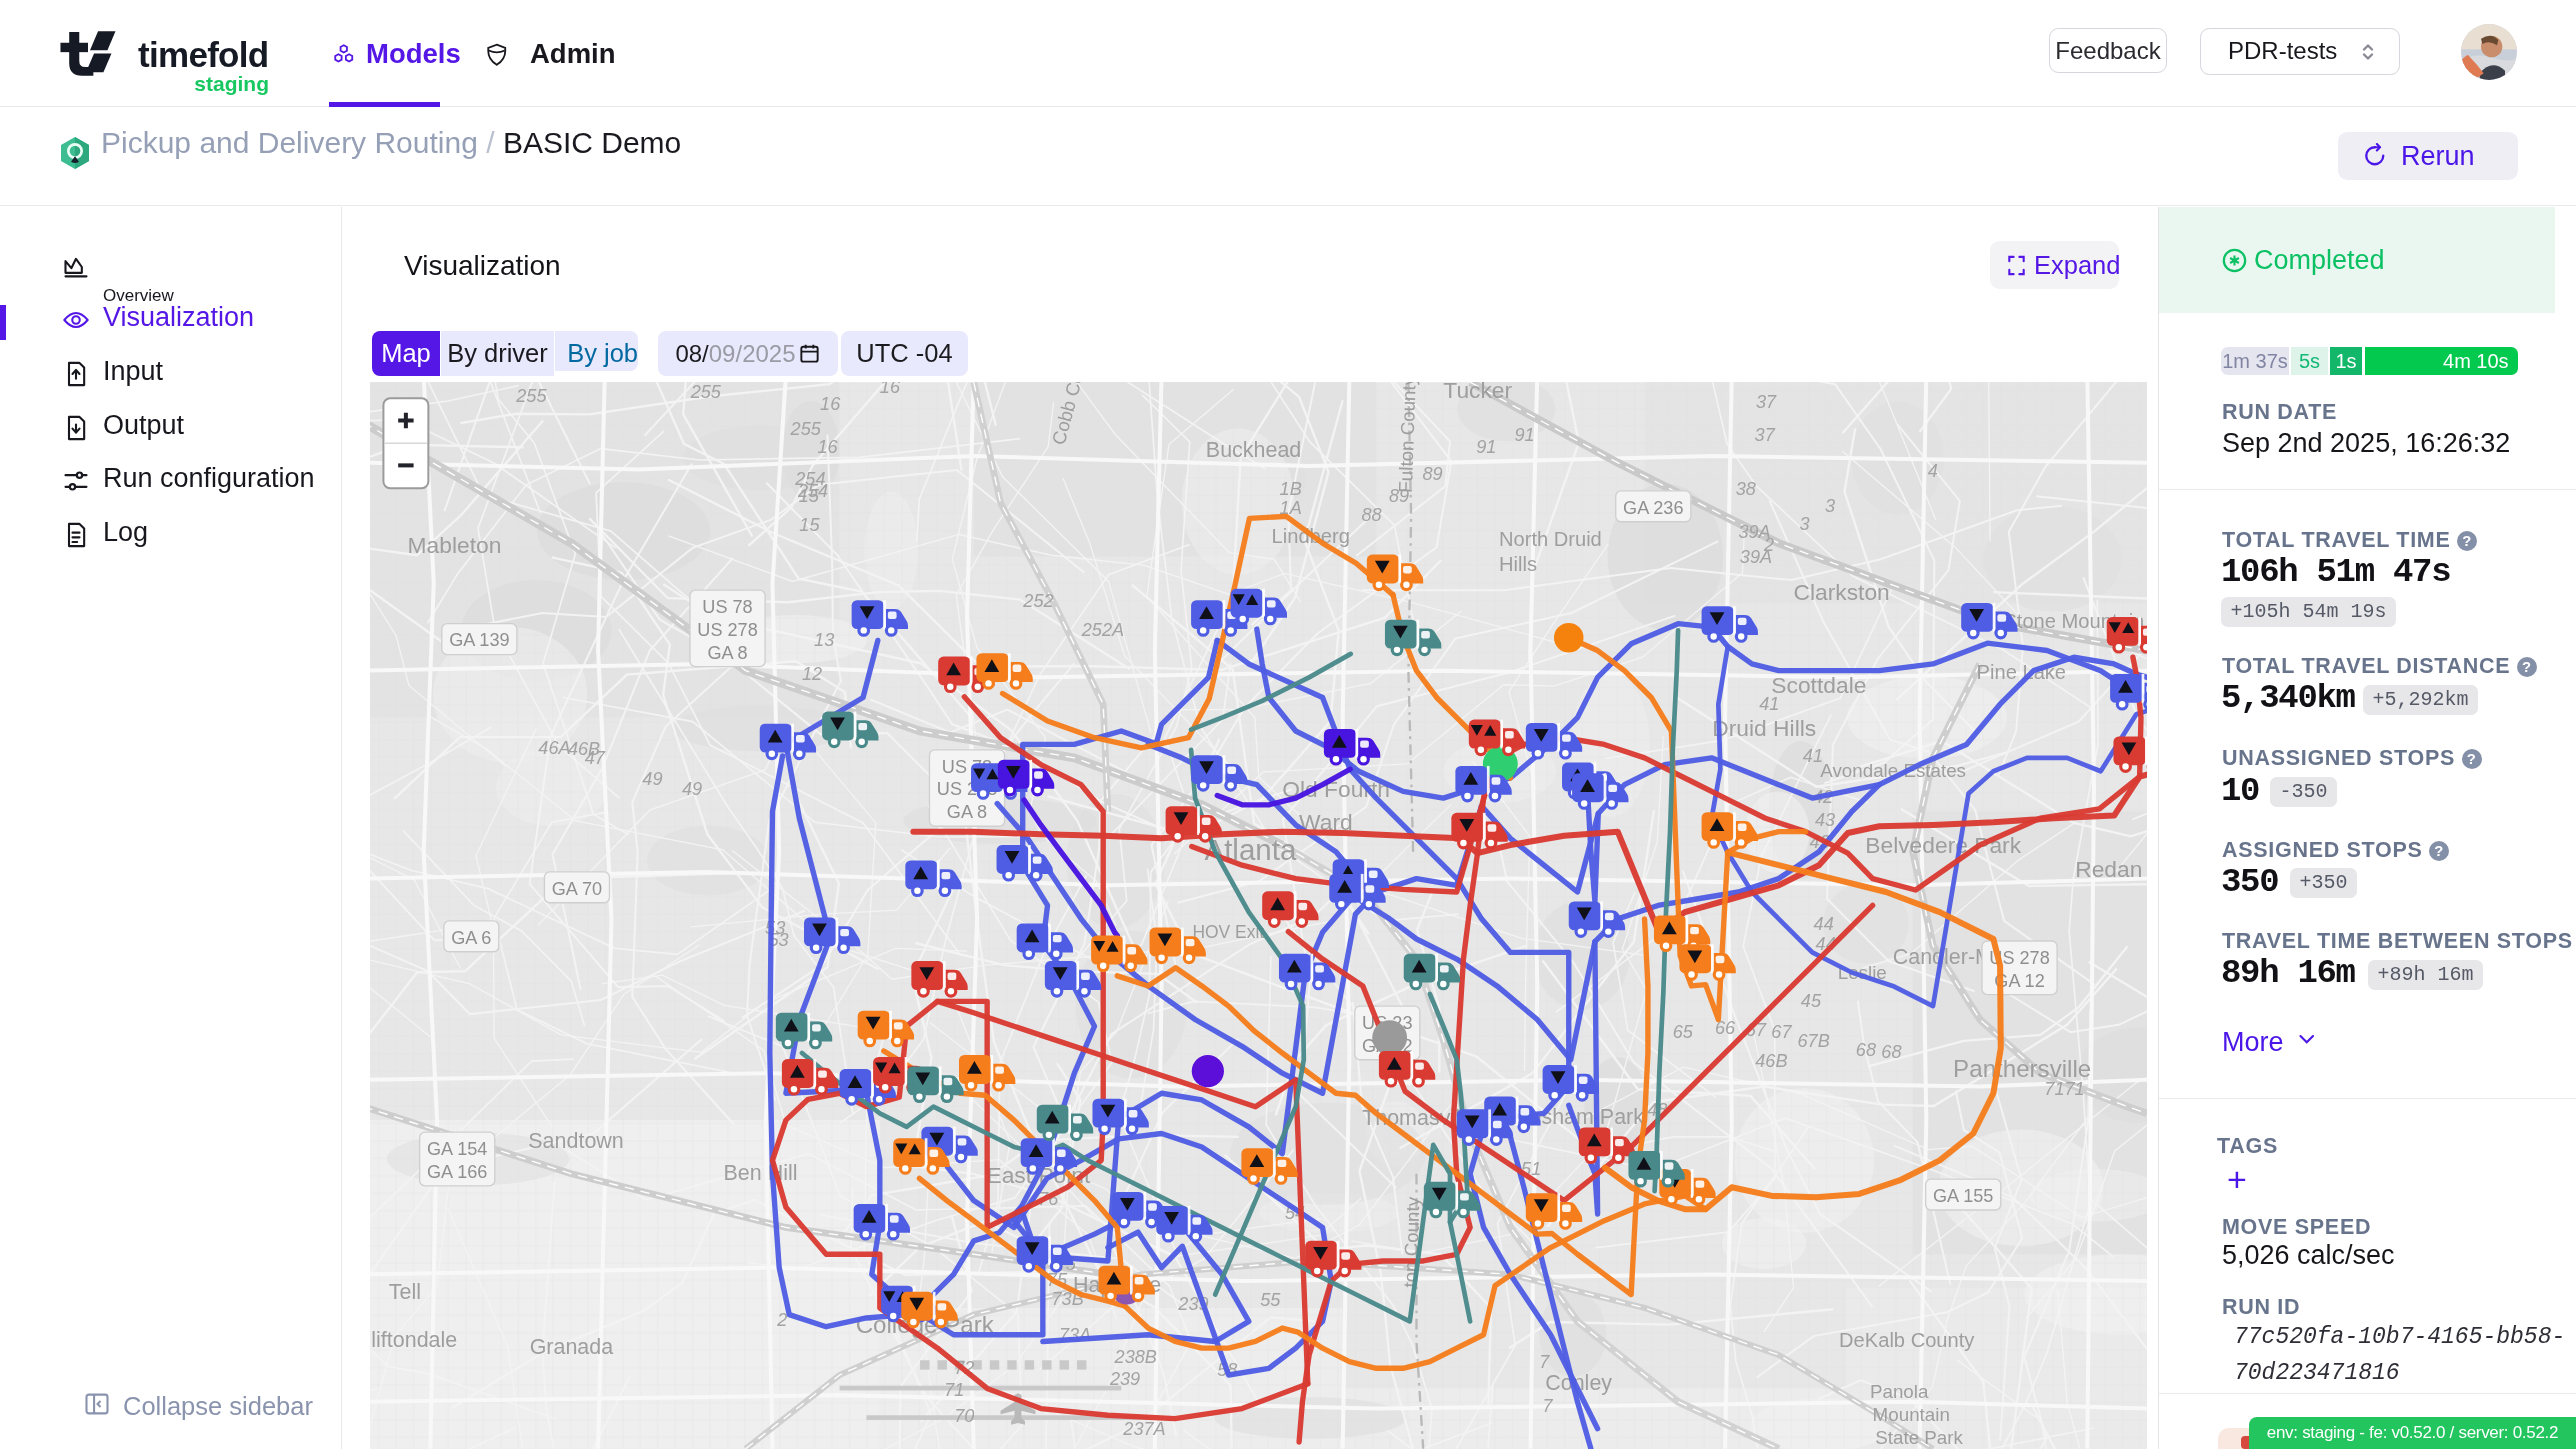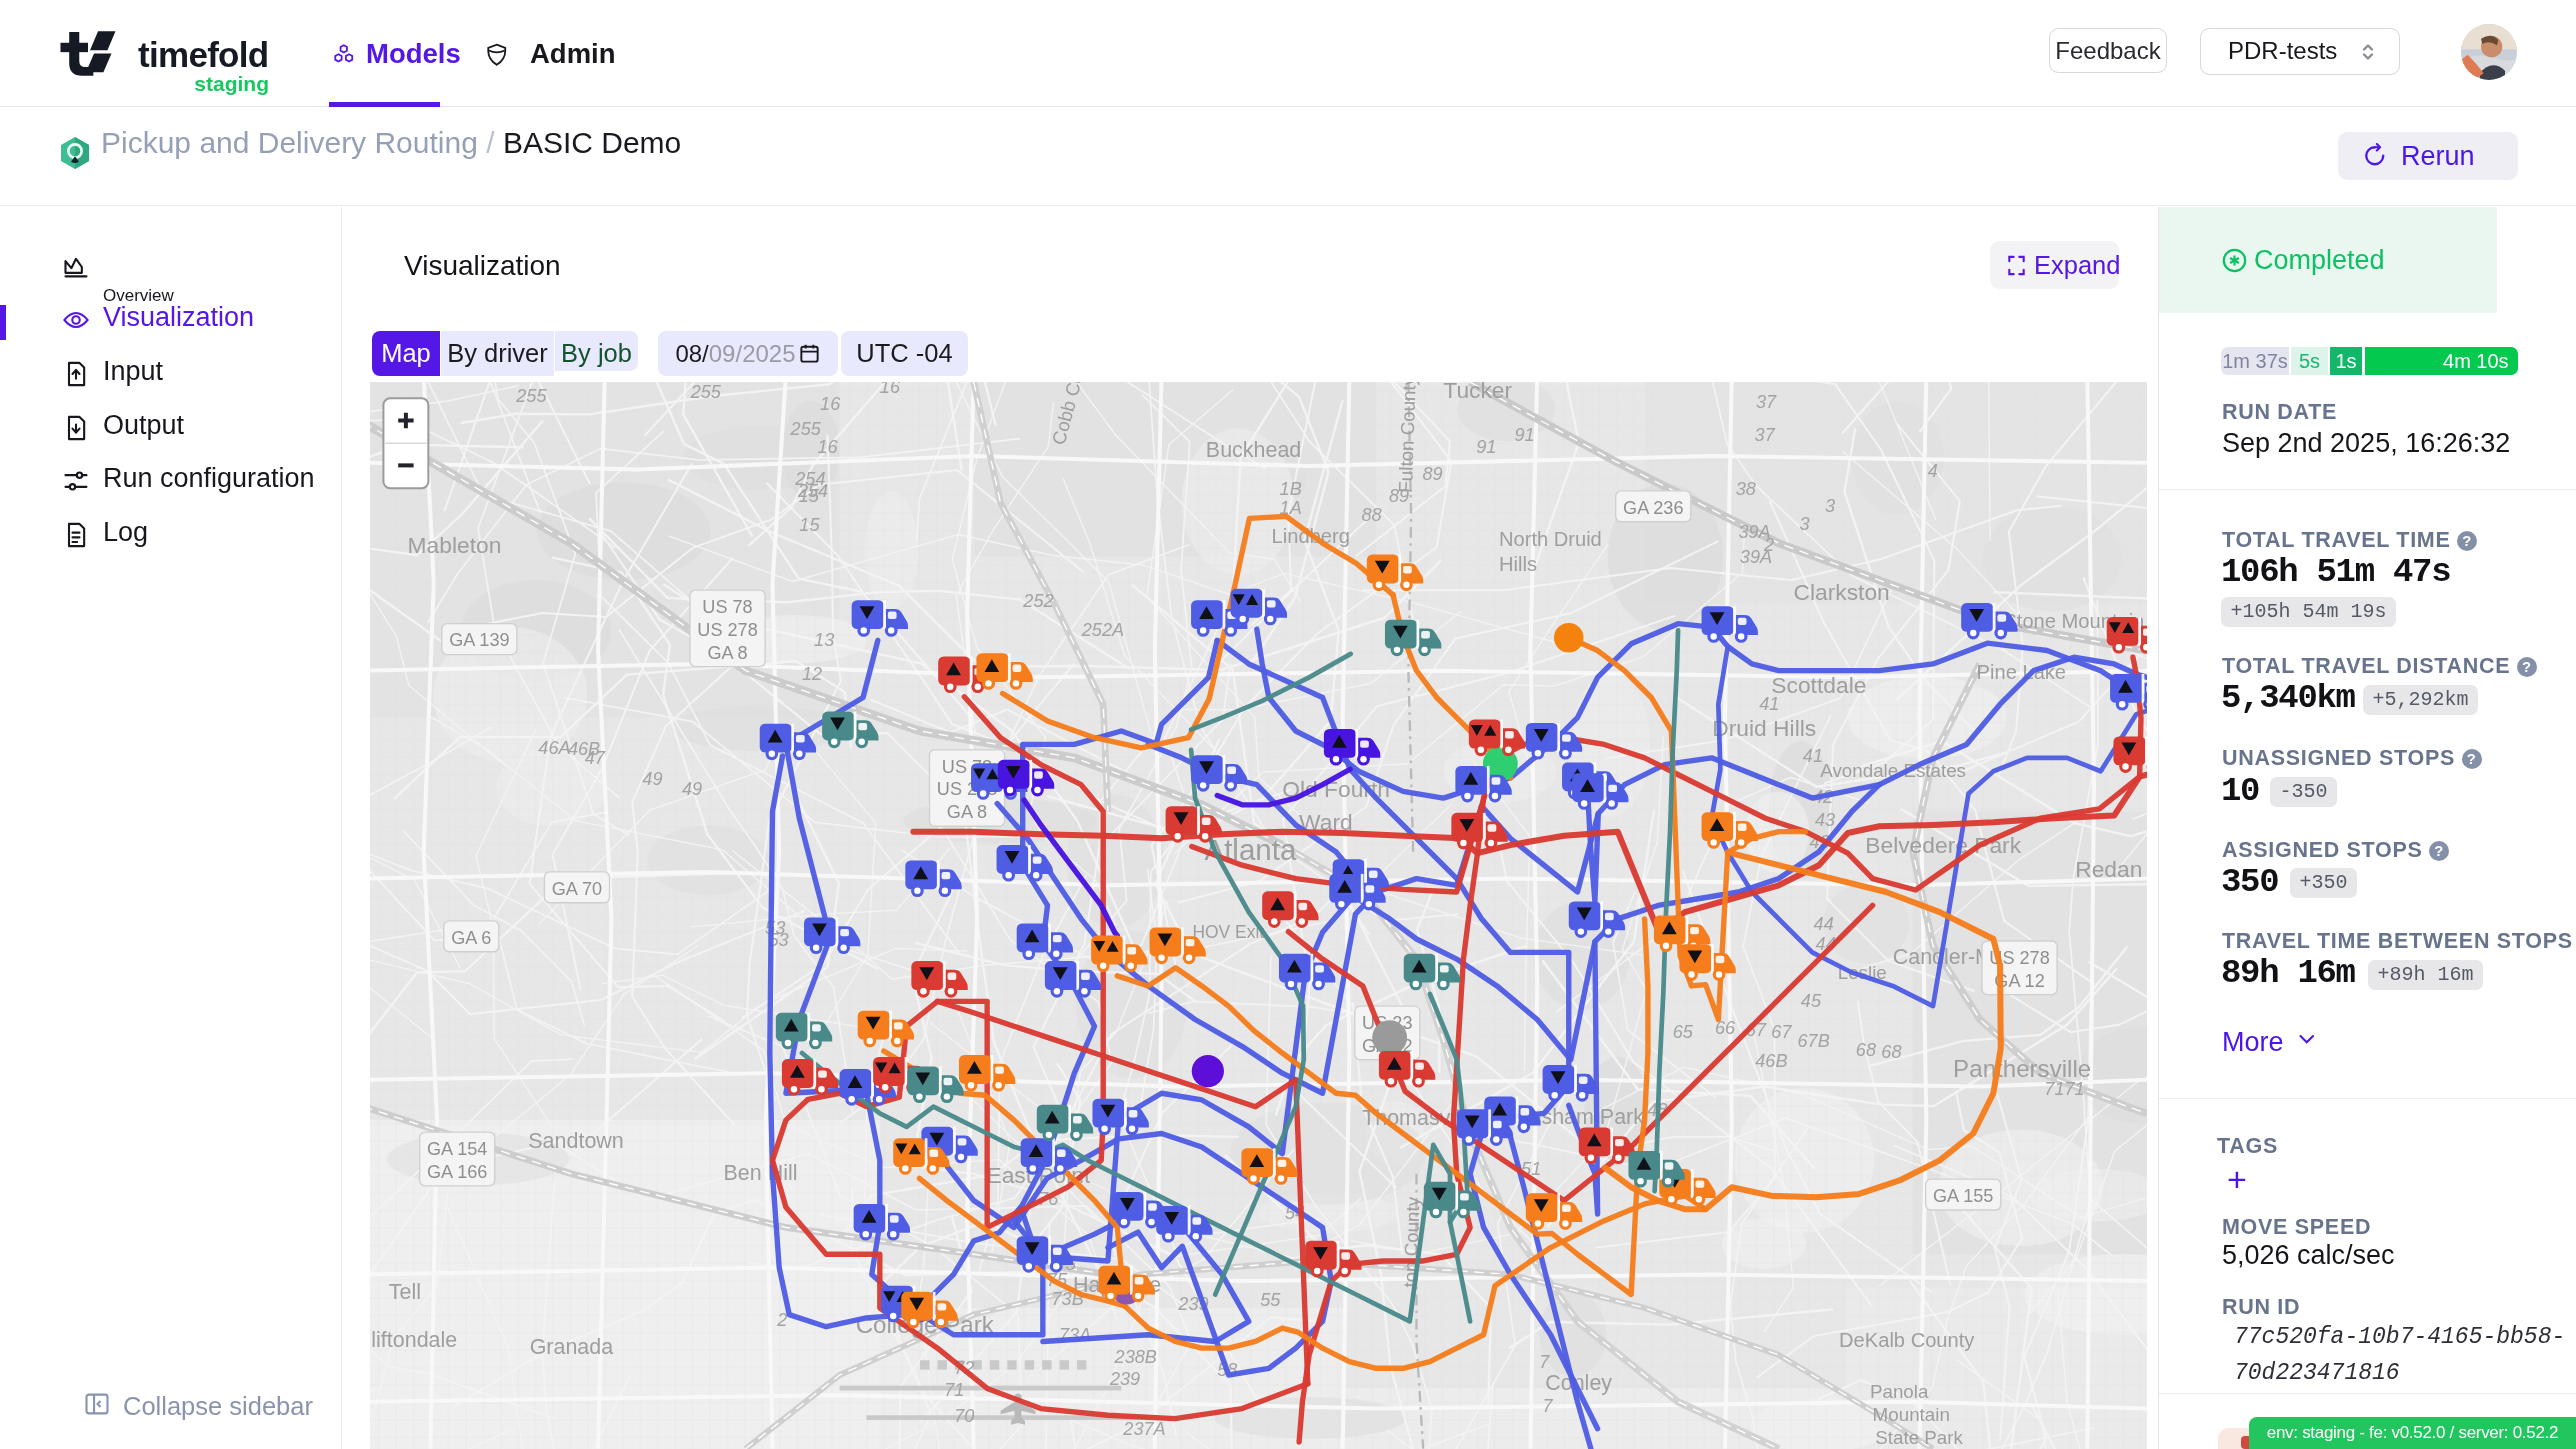--- a/index.html
+++ b/index.html
@@ -111,21 +111,21 @@
   </div>
 <div class="abs" style="left:404px;top:250px;font-size:28px;font-weight:500;color:#131318;">Visualization</div>
 <div class="abs" style="left:1990px;top:241px;width:129px;height:48px;background:#f3f3f6;border-radius:9.4px;">
     <svg class="abs" style="left:14.8px;top:13.4px;" width="23" height="23" viewBox="0 0 24 24" fill="none" stroke="#5417e6" stroke-width="2.2" stroke-linecap="round">
       <path d="M9,3 H4.5 V7.5 M15,3 H19.5 V7.5 M9,21 H4.5 V16.5 M15,21 H19.5 V16.5"></path>
     </svg>
     <div class="abs" style="left:44px;top:10px;font-size:25.5px;font-weight:500;color:#5417e6;">Expand</div>
   </div>
 <div class="abs" style="left:372px;top:331px;width:68px;height:45px;background:#5417e6;border-radius:8px 0 0 8px;color:#fff;font-size:25.5px;text-align:center;line-height:44px;">Map</div>
 <div class="abs" style="left:441px;top:331px;width:113px;height:45px;background:#e9e9fd;color:#19191f;font-size:25.5px;text-align:center;line-height:44px;">By driver</div>
-<div class="abs" style="left:555px;top:331px;width:83px;height:40px;background:#e9e9fd;border-radius:0 8px 8px 0;color:#14532d;font-size:25.5px;text-align:center;line-height:44px;">By job</div>
+<div class="abs" style="left:555px;top:331px;width:83px;height:40px;background:#e9e9fd;border-radius:0 8px 8px 0;color:#0369a1;font-size:25.5px;text-align:right;line-height:44px;">By job</div>
 <div class="abs" style="left:658px;top:331px;width:180px;height:45px;background:#e9e9fd;border-radius:8px;font-size:25.5px;line-height:44px;"><span style="margin-left:17.4px;font-size:24px;color:#1b1b1f;">08/</span><span style="font-size:24px;color:#9b9ba5;">09/2025</span><svg class="abs" style="right:17.4px;top:11.4px;" width="23" height="23" viewBox="0 0 24 24" fill="none" stroke="#17171c" stroke-width="2">
       <rect x="3.5" y="5" width="17" height="15.5" rx="2"></rect>
       <path d="M3.5,10 h17 M8,2.8 v4 M16,2.8 v4"></path>
     </svg></div>
 <div class="abs" style="left:841px;top:331px;width:127px;height:45px;background:#e9e9fd;border-radius:8px;color:#1b1b1f;font-size:25.5px;text-align:center;line-height:44px;">UTC -04</div>
 <div class="abs" style="left:370px;top:382px;width:1777px;height:1067px;overflow:hidden;"><svg width="1777" height="1067" viewBox="0 0 2649 1590" font-family="Liberation Sans, sans-serif">
       <rect width="2649" height="1590" fill="#e7e7e7"></rect>
       <defs>
         <pattern id="blk" width="26" height="26" patternUnits="userSpaceOnUse">
           <rect width="26" height="26" fill="none"></rect>
@@ -1413,21 +1413,21 @@
         <path d="M-27,-21 h22 l-11,19 z" fill="#101018"></path>
       </g>
       <g>
 <rect x="20" y="24" width="67" height="134" rx="10" fill="#fff" stroke="#9b9b9b" stroke-width="3"></rect>
 <line x1="22" y1="91" x2="85" y2="91" stroke="#d8d8d8" stroke-width="2"></line>
 <path d="M42,57 h23 M53.5,45.5 v23" stroke="#23232b" stroke-width="6"></path>
 <path d="M42,124 h23" stroke="#23232b" stroke-width="6"></path>
 </g>
     </svg></div>
 <div class="abs" style="left:2158px;top:207px;width:418px;height:1242px;background:#fff;border-left:1.3px solid #e4e4e8;">
-    <div class="abs" style="left:0;top:0;width:338px;height:106px;background:#e9f7f0;">
+    <div class="abs" style="left:0;top:0;width:396px;height:106px;background:#e9f7f0;">
       <svg class="abs" style="left:62px;top:40px;" width="27" height="27" viewBox="0 0 24 24" fill="none" stroke="#0cc163" stroke-width="2">
         <circle cx="12" cy="12" r="9.5"></circle>
         <path d="M12,7.5 v9 M8.1,9.75 l7.8,4.5 M8.1,14.25 l7.8,-4.5" stroke-width="1.9"></path>
       </svg>
       <div class="abs" style="left:95px;top:38px;font-size:27px;font-weight:500;color:#0cc163;">Completed</div>
     </div>
     <div class="abs" style="left:62px;top:140px;height:28px;width:297px;font-size:20px;">
       <div class="abs" style="left:0;top:0;width:68px;height:28px;background:#e5e5f0;border-radius:6.7px 0 0 6.7px;color:#8185a2;text-align:center;line-height:28px;">1m 37s</div>
       <div class="abs" style="left:70px;top:0;width:37px;height:28px;background:#def3e9;color:#12b873;text-align:center;line-height:28px;">5s</div>
       <div class="abs" style="left:109px;top:0;width:32px;height:28px;background:#12b76a;color:#fff;text-align:center;line-height:28px;">1s</div>

